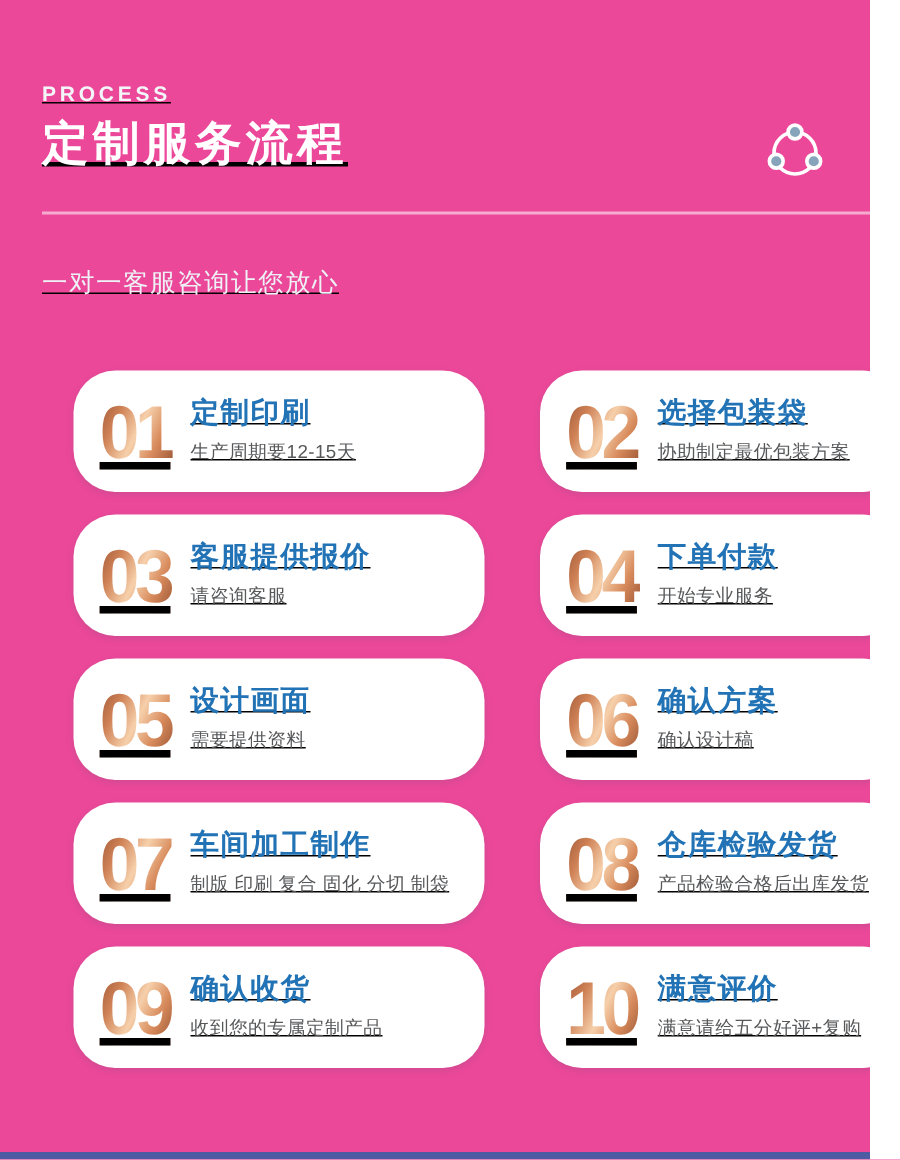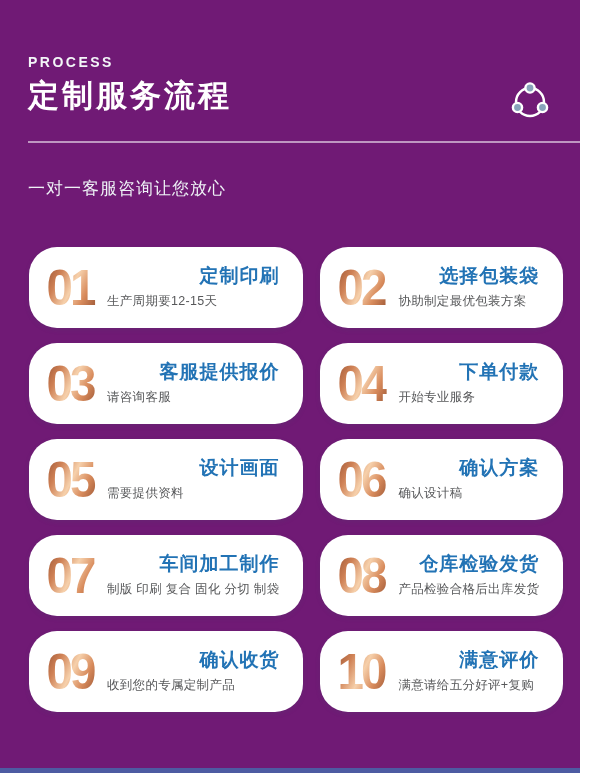--- a/index.html
+++ b/index.html
@@ -4,23 +4,24 @@
 <style>
   html,body{margin:0;padding:0;}
   body{
     width:600px;height:773px;
     font-family:"Liberation Sans","DejaVu Sans",sans-serif;
     background:#ffffff;
   }
   .page{
     position:relative;
     width:580px;height:773px;
-    background:#701a75;
+    background:#ec4899;
     overflow:hidden;
     box-sizing:border-box;
+    text-decoration:underline;
   }
   
   .header{
     position:relative;
     padding:54px 28px 0 28px;
   }
   .eyebrow{
     color:#f3f6f8;
     font-size:14px;
     font-weight:bold;
@@ -60,20 +61,21 @@
   }
   .card{
     background:#ffffff;
     border-radius:28px;
     height:81px;
     display:flex;
     align-items:center;
     padding:0 24px 0 14px;
     box-sizing:border-box;
     box-shadow:0 2px 5px rgba(60,85,110,0.15);
+    margin-left:20px;
   }
   .num{
     flex:0 0 auto;
     min-width:54px;
     text-align:center;
     font-size:50px;
     font-weight:800;
     letter-spacing:-3px;
     line-height:1;
     background:linear-gradient(118deg,#9c5535 4%,#cf8155 28%,#f6d0ab 52%,#d88b5c 74%,#a05a38 96%);
@@ -87,21 +89,20 @@
     margin-left:10px;
     flex:1;
     min-width:0;
   }
   .t{
     color:#2273b5;
     font-size:19px;
     font-weight:bold;
     letter-spacing:1px;
     line-height:1.15;
-    text-align:right;
   }
   .d{
     margin-top:6px;
     color:#57585a;
     font-size:12.5px;
     letter-spacing:0.3px;
     white-space:nowrap;
   }
   
   .bottom-strip{

